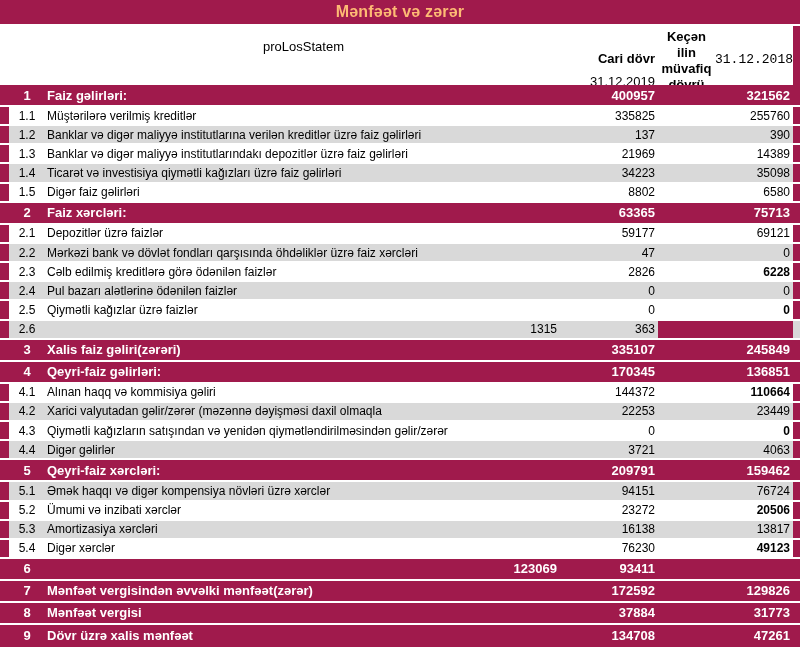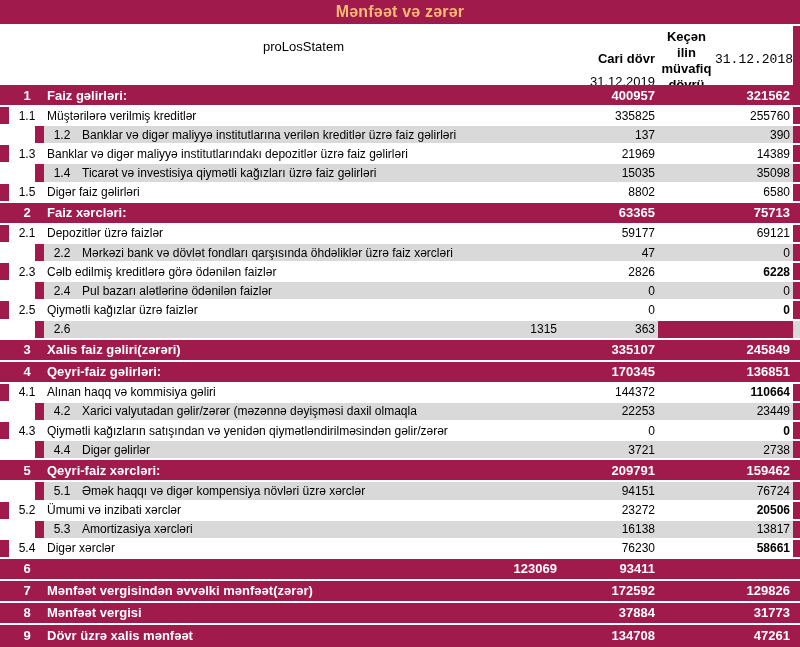--- a/index.html
+++ b/index.html
@@ -64,21 +64,21 @@
     font-size:12px;
     min-height:0;
   }
   .row:last-child{border-bottom:0;}
   .row--section{
     flex:0 0 22px;
     background:var(--maroon);
     color:#fff;font-weight:bold;font-size:13px;
   }
   .row--white{background:#fff;}
-  .row--gray{background:var(--gray);margin-left:35px;}
+  .row--gray{background:var(--gray);}
   .cell{overflow:hidden;white-space:nowrap;}
   .stripe-l,.stripe-r{background:var(--maroon);height:100%;}
   .num{text-align:center;}
   .label{padding-left:2px;}
   .v1{text-align:right;padding-right:3px;}
   .v2{text-align:right;padding-right:3px;}
   .v2.bold{font-weight:bold;}
 </style>
 </head>
 <body>
@@ -132,21 +132,21 @@
     <div class="cell num">1.3</div>
     <div class="cell label">Banklar və digər maliyyə institutlarındakı depozitlər üzrə faiz gəlirləri</div>
     <div class="cell v1">21969</div>
     <div class="cell v2">14389</div>
     <div class="cell stripe-r"></div>
   </div>
       <div class="row grid-cols row--gray">
     <div class="cell stripe-l"></div>
     <div class="cell num">1.4</div>
     <div class="cell label">Ticarət və investisiya qiymətli kağızları üzrə faiz gəlirləri</div>
-    <div class="cell v1">15035</div>
+    <div class="cell v1">34223</div>
     <div class="cell v2">35098</div>
     <div class="cell stripe-r"></div>
   </div>
       <div class="row grid-cols row--white">
     <div class="cell stripe-l"></div>
     <div class="cell num">1.5</div>
     <div class="cell label">Digər faiz gəlirləri</div>
     <div class="cell v1">8802</div>
     <div class="cell v2">6580</div>
     <div class="cell stripe-r"></div>
@@ -244,21 +244,21 @@
     <div class="cell label">Qiymətli kağızların satışından və yenidən qiymətləndirilməsindən gəlir/zərər</div>
     <div class="cell v1">0</div>
     <div class="cell v2 bold">0</div>
     <div class="cell stripe-r"></div>
   </div>
       <div class="row grid-cols row--gray">
     <div class="cell stripe-l"></div>
     <div class="cell num">4.4</div>
     <div class="cell label">Digər gəlirlər</div>
     <div class="cell v1">3721</div>
-    <div class="cell v2">2738</div>
+    <div class="cell v2">4063</div>
     <div class="cell stripe-r"></div>
   </div>
       <div class="row grid-cols row--section">
     <div class="cell stripe-l"></div>
     <div class="cell num">5</div>
     <div class="cell label">Qeyri-faiz xərcləri:</div>
     <div class="cell v1">209791</div>
     <div class="cell v2">159462</div>
     <div class="cell stripe-r"></div>
   </div>
@@ -284,21 +284,21 @@
     <div class="cell label">Amortizasiya xərcləri</div>
     <div class="cell v1">16138</div>
     <div class="cell v2">13817</div>
     <div class="cell stripe-r"></div>
   </div>
       <div class="row grid-cols row--white">
     <div class="cell stripe-l"></div>
     <div class="cell num">5.4</div>
     <div class="cell label">Digər xərclər</div>
     <div class="cell v1">76230</div>
-    <div class="cell v2 bold">58661</div>
+    <div class="cell v2 bold">49123</div>
     <div class="cell stripe-r"></div>
   </div>
       <div class="row grid-cols row--section">
     <div class="cell stripe-l"></div>
     <div class="cell num">6</div>
     <div class="cell v1">123069</div>
     <div class="cell v2">93411</div>
     <div class="cell stripe-r"></div>
   </div>
       <div class="row grid-cols row--section">

